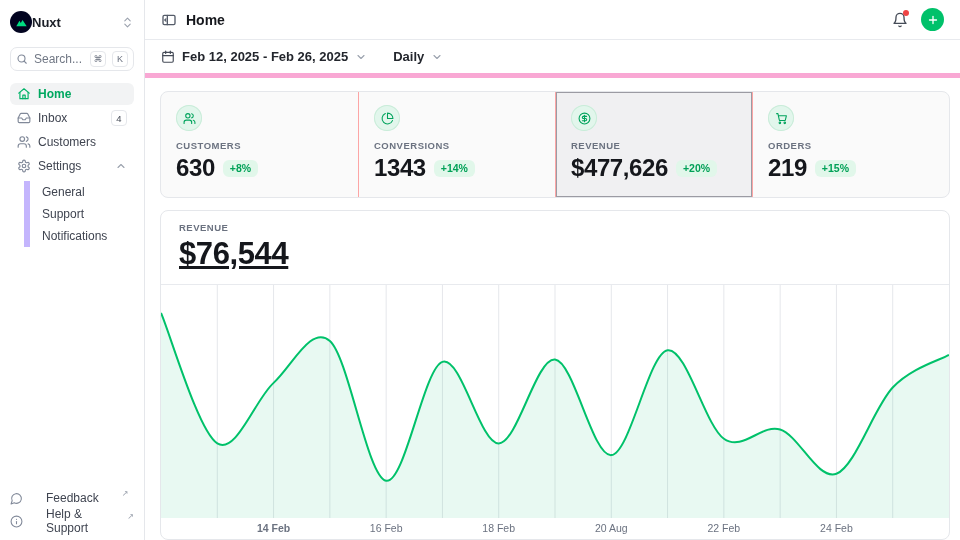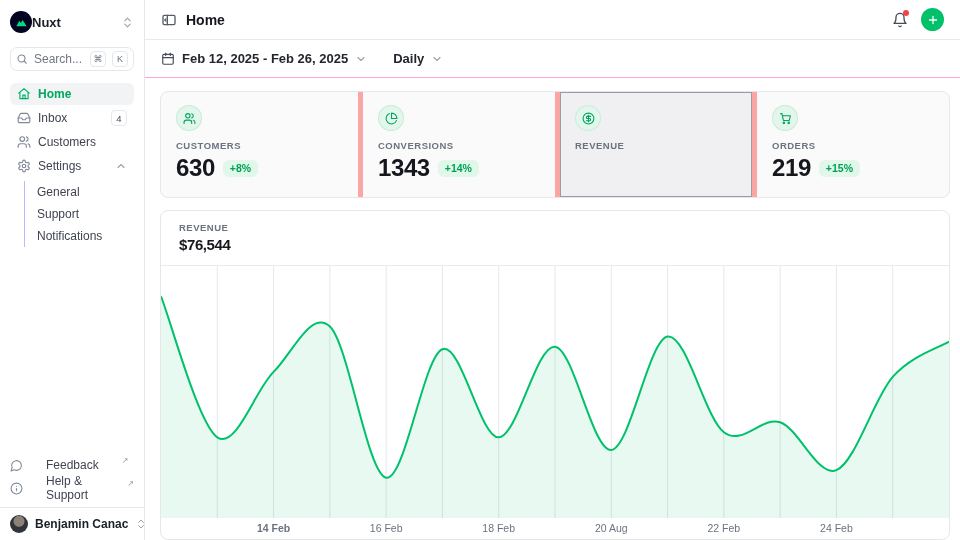--- a/index.html
+++ b/index.html
@@ -27,21 +27,21 @@
   .nav { margin:12px 10px 0; display:flex; flex-direction:column; gap:2px; }
   .nav-item { height:22px; border-radius:6px; display:flex; align-items:center; gap:7px;
     padding:0 7px; font-size:12px; color:#3f4450; cursor:pointer; }
   .nav-item .ic { color:#818999; flex:none; display:flex; }
   .nav-item.active { background:#f2f3f4; color:#00a860; font-weight:600; }
   .nav-item.active .ic { color:#00b368; }
   .badge-count { margin-left:auto; min-width:16px; height:16px; border:1px solid #e5e7eb;
     border-radius:4px; font-size:9.5px; color:#454b57; display:flex; align-items:center;
     justify-content:center; background:#fff; }
   .chev-right { margin-left:auto; color:#9aa1ad; display:flex; }
-  .nav-children { margin:2px 0 0 14px; border-left:1px solid #c4b5fd; display:flex; flex-direction:column; }
+  .nav-children { margin:2px 0 0 14px; border-left:6px solid #c4b5fd; display:flex; flex-direction:column; }
   .child { height:22px; display:flex; align-items:center; padding-left:12px; font-size:12px;
     color:#3f4450; cursor:pointer; }
 
   .sidebar-footer { margin-top:auto; padding:0 10px 9px; display:flex; flex-direction:column; gap:3px; }
   .flink { height:20px; display:flex; align-items:center; gap:23px; font-size:12px; color:#3f4450; cursor:pointer; }
   .flink .ic { color:#818999; display:flex; }
   .ext { font-size:8px; color:#9aa1ad; align-self:flex-start; margin-top:1px; }
   .user-row { border-top:1px solid #e5e7eb; height:33px; display:flex; align-items:center;
     gap:7px; padding:0 10px; cursor:pointer; }
   .avatar { width:18px; height:18px; border-radius:50%; flex:none;
@@ -53,47 +53,47 @@
   .topbar { height:40px; min-height:40px; border-bottom:1px solid #e8eaee;
     display:flex; align-items:center; padding:0 16px; gap:9px; }
   .icon-btn { background:none; border:none; color:#555c69; cursor:pointer; display:flex; padding:0; }
   .page-title { font-size:14px; font-weight:700; color:#15171c; }
   .topbar-right { margin-left:auto; display:flex; align-items:center; gap:13px; }
   .bell-wrap { position:relative; color:#454b57; cursor:pointer; display:flex; }
   .dot { position:absolute; top:-2px; right:-1px; width:6px; height:6px; border-radius:50%; background:#ef4444; }
   .plus-btn { width:23px; height:23px; border-radius:50%; background:#00C16A; border:none;
     color:#fff; display:flex; align-items:center; justify-content:center; cursor:pointer; }
 
-  .toolbar { height:38px; min-height:38px; border-bottom:1px solid #f9a8d4;
+  .toolbar { height:38px; min-height:38px; border-bottom:5px solid #f9a8d4;
     display:flex; align-items:center; padding:0 16px; gap:26px; }
   .picker { display:flex; align-items:center; gap:7px; font-size:13px; font-weight:600;
     color:#23262d; background:none; border:none; cursor:pointer; }
   .picker .ic { color:#454b57; display:flex; }
   .picker .chv { color:#9aa1ad; display:flex; }
 
   .content { flex:1; display:flex; flex-direction:column; padding:13px 10px 0 15px; min-height:0; }
   .stats { display:grid; grid-template-columns:repeat(4,1fr); background:#fafafa;
     border:1px solid #e5e7eb; border-radius:8px; height:107px; }
   .stat { padding:13px 15px; cursor:pointer; }
-  .stat + .stat { border-left:5px solid #fca5a5; }
+  .stat + .stat { border-left:1px solid #fca5a5; }
   .stat.selected { background:#f0f0f2; box-shadow:inset 0 0 0 1px #9b9ba3; }
   .stat-icon { width:26px; height:26px; border-radius:50%; background:#e2f6ec;
     box-shadow:inset 0 0 0 1px #c9ecd9; display:flex; align-items:center; justify-content:center;
     color:#00a35c; }
   .stat-label { margin-top:9px; font-size:9.5px; letter-spacing:.5px; color:#6b7280; font-weight:600; }
   .stat-value-row { margin-top:3px; display:flex; align-items:center; gap:8px; }
   .stat-value { font-size:24px; font-weight:700; color:#15171c; letter-spacing:-.4px; }
   .delta { font-size:10.5px; font-weight:600; color:#00a157; background:#e1f7ea;
     border-radius:6px; padding:2.5px 7px; }
 
   .chart-card { margin-top:12px; flex:1; border:1px solid #e5e7eb; border-radius:8px;
     background:#fff; display:flex; flex-direction:column; min-height:0; overflow:hidden; }
   .chart-header { padding:11px 18px 12px; border-bottom:1px solid #e8eaee; }
   .chart-label { font-size:9.5px; letter-spacing:.5px; color:#6b7280; font-weight:600; }
-  .chart-value { font-size:15px; font-weight:700; color:#15171c; margin-top:3px; letter-spacing:-.4px; }
+  .chart-value { font-size:31px; font-weight:700; color:#15171c; margin-top:3px; letter-spacing:-.4px;text-decoration:underline; }
   .plot { flex:1; position:relative; min-height:0; }
   .plot svg { position:absolute; inset:0; width:100%; height:100%; }
   .axis { height:21px; position:relative; }
   .tick { position:absolute; top:4px; transform:translateX(-50%); font-size:10.5px; color:#6b7280; white-space:nowrap; }
 </style>
 </head>
 <body>
 
 <aside class="sidebar">
   <div class="ws-row">
@@ -192,30 +192,20 @@
             <circle cx="12" cy="12" r="10"></circle>
             <line x1="12" y1="16" x2="12" y2="12"></line>
             <line x1="12" y1="8" x2="12.01" y2="8"></line>
           </svg>
       </span>
       <span>Help &amp; Support</span>
       <span class="ext">↗</span>
     </div>
   </div>
 
-  <div class="user-row">
-    <span class="avatar"></span>
-    <span class="user-name">Benjamin Canac</span>
-    <span class="selector">
-      <svg width="12" height="12" viewBox="0 0 24 24" fill="none" stroke="currentColor" stroke-width="2" stroke-linecap="round" stroke-linejoin="round">
-          <polyline points="7 9 12 4 17 9"></polyline>
-          <polyline points="7 15 12 20 17 15"></polyline>
-        </svg>
-    </span>
-  </div>
 </aside>
 
 <div class="main">
 
   <div class="topbar">
     <button class="icon-btn">
       <span>
         <svg width="16" height="16" viewBox="0 0 24 24" fill="none" stroke="currentColor" stroke-width="2" stroke-linecap="round" stroke-linejoin="round">
             <rect x="3" y="5" width="18" height="14" rx="2"></rect>
             <line x1="9.5" y1="5" x2="9.5" y2="19"></line>
@@ -303,20 +293,24 @@
       </div>
       <div class="stat selected">
         <span class="stat-icon">
           <svg width="13" height="13" viewBox="0 0 24 24" fill="none" stroke="currentColor" stroke-width="2" stroke-linecap="round" stroke-linejoin="round">
               <circle cx="12" cy="12" r="10"></circle>
               <path d="M16 8h-6a2 2 0 1 0 0 4h4a2 2 0 1 1 0 4H8"></path>
               <path d="M12 18V6"></path>
             </svg>
         </span>
         <div class="stat-label">REVENUE</div>
+        <div class="stat-value-row">
+          <span class="stat-value">$477,626</span>
+          <span class="delta">+20%</span>
+        </div>
       </div>
       <div class="stat">
         <span class="stat-icon">
           <svg width="13" height="13" viewBox="0 0 24 24" fill="none" stroke="currentColor" stroke-width="2" stroke-linecap="round" stroke-linejoin="round">
               <circle cx="9" cy="20" r="1.4"></circle>
               <circle cx="18" cy="20" r="1.4"></circle>
               <path d="M3 3h2.4l2.5 11.4a1.8 1.8 0 0 0 1.8 1.4h7.7a1.8 1.8 0 0 0 1.8-1.4L21 7H6.1"></path>
             </svg>
         </span>
         <div class="stat-label">ORDERS</div>

